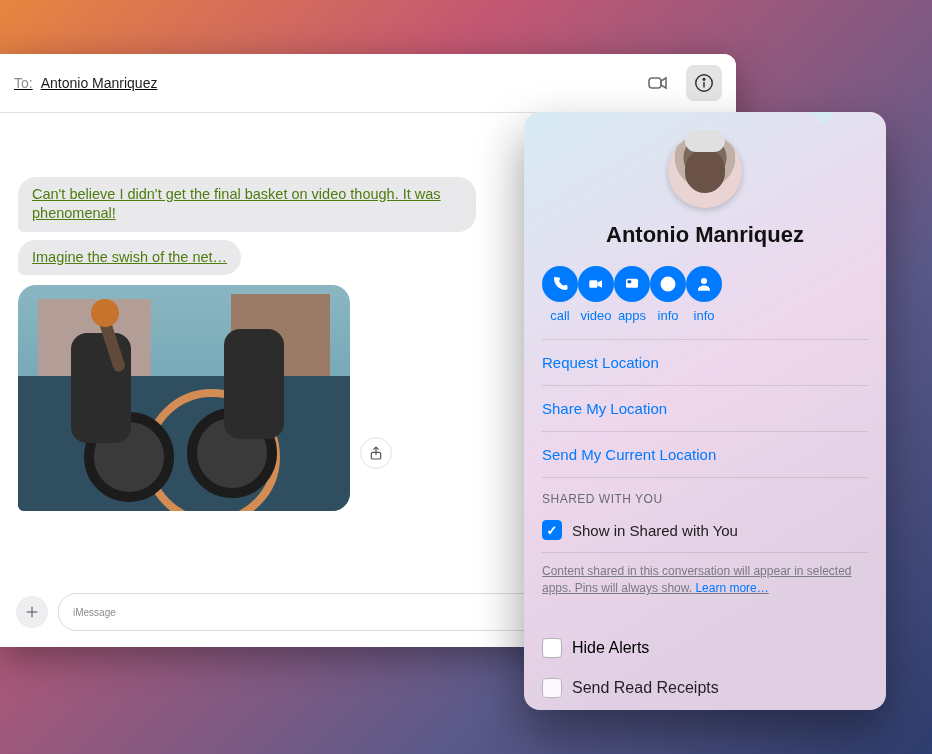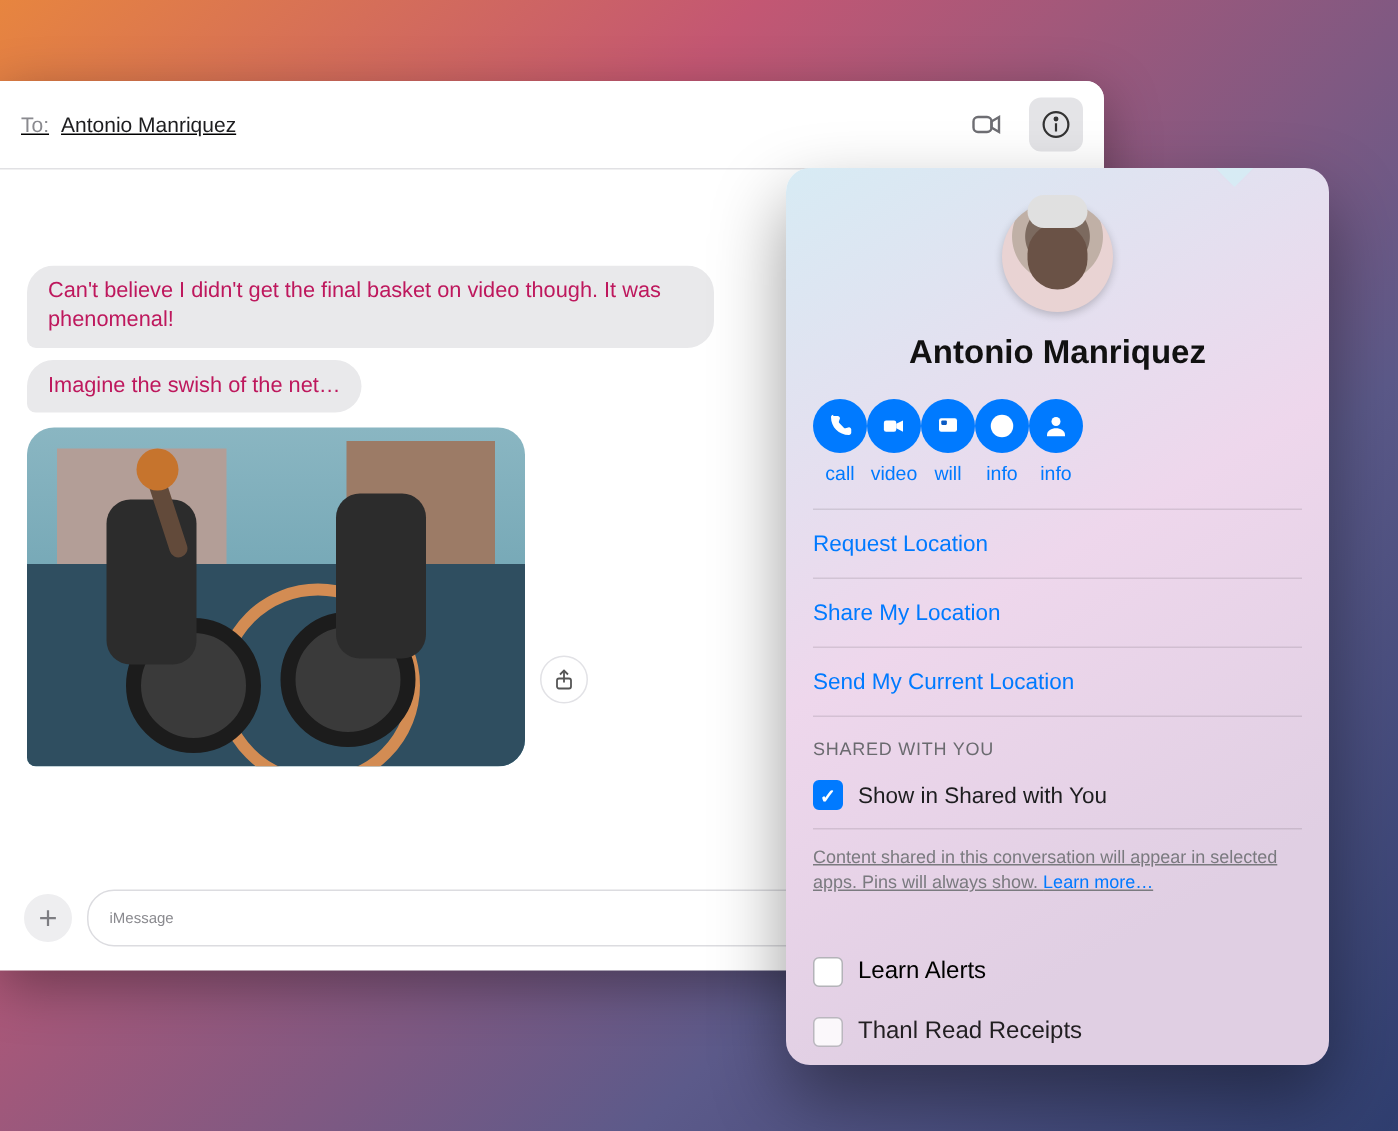--- a/index.html
+++ b/index.html
@@ -32,21 +32,21 @@
   .to-name{color:var(--text-dark);}
   .header-buttons{display:flex;align-items:center;gap:10px;}
   .ico-btn{
     width:36px;height:36px;border-radius:8px;display:flex;align-items:center;justify-content:center;
     color:#6e6e73;cursor:pointer;
   }
   .ico-btn.active{background:#e4e4e7;color:#333;}
   .conversation{flex:1;padding:20px 18px 10px;overflow:auto;}
   .bubble{max-width:430px;padding:8px 14px;border-radius:18px;font-size:14.5px;line-height:1.35;margin-bottom:8px;display:inline-block;clear:both;}
   .bubble.out{background:var(--bubble-blue);color:#fff;float:right;border-bottom-right-radius:6px;}
-  .bubble.in{background:var(--bubble-gray);color:#be185d;float:left;border-bottom-left-radius:6px;}
+  .bubble.in{background:var(--bubble-gray);color:#4d7c0f;float:left;border-bottom-left-radius:6px;text-decoration:underline;}
   .row{overflow:hidden;}
   .image-msg{
     clear:both;float:left;width:332px;height:226px;border-radius:18px;
     position:relative;overflow:hidden;margin-top:2px;
     background:linear-gradient(#8ab6c2,#5d97a8);
     border-bottom-left-radius:6px;
   }
   .image-msg .building{position:absolute;left:6%;top:6%;width:34%;height:40%;background:#b39e97;}
   .image-msg .building2{position:absolute;right:6%;top:4%;width:30%;height:36%;background:#9c7b66;}
   .image-msg .court{position:absolute;left:0;bottom:0;width:100%;height:60%;background:#2f4e60;}
@@ -199,21 +199,21 @@
         </div>
       <span>video</span>
     </div>
     <div class="action">
       <div class="circ">
           <svg viewBox="0 0 24 24" fill="currentColor">
             <rect x="4" y="5" width="16" height="12" rx="2"></rect>
             <rect x="6" y="7" width="5" height="4" rx="1" fill="#0a5bc4"></rect>
           </svg>
         </div>
-      <span>will</span>
+      <span>apps</span>
     </div>
     <div class="action">
       <div class="circ">
           <svg viewBox="0 0 24 24" fill="currentColor">
             <circle cx="12" cy="12" r="10"></circle>
             <path d="M5 9l7 4 7-4v8H5z" fill="#fff"></path>
           </svg>
         </div>
       <span>info</span>
     </div>
@@ -237,20 +237,20 @@
     <div class="check-row">
       <div class="check checked"></div>
       <span>Show in Shared with You</span>
     </div>
     <div class="help-text">
       <span>Content shared in this conversation will appear in selected apps. Pins will always show. </span><a href="#">Learn more…</a>
     </div>
 
     <div class="plain-check">
       <div class="check"></div>
-      <span>Learn Alerts</span>
+      <span>Hide Alerts</span>
     </div>
     <div class="plain-check" style="opacity:.85;">
       <div class="check"></div>
-      <span>Thanl Read Receipts</span>
+      <span>Send Read Receipts</span>
     </div>
   </div>
 </div>
 
 </body></html>

